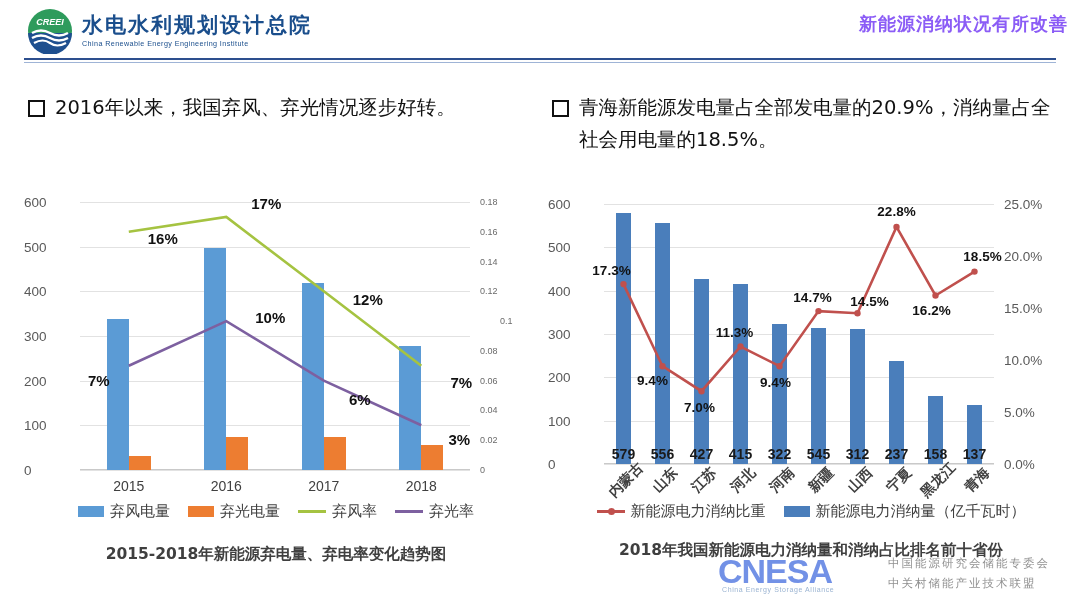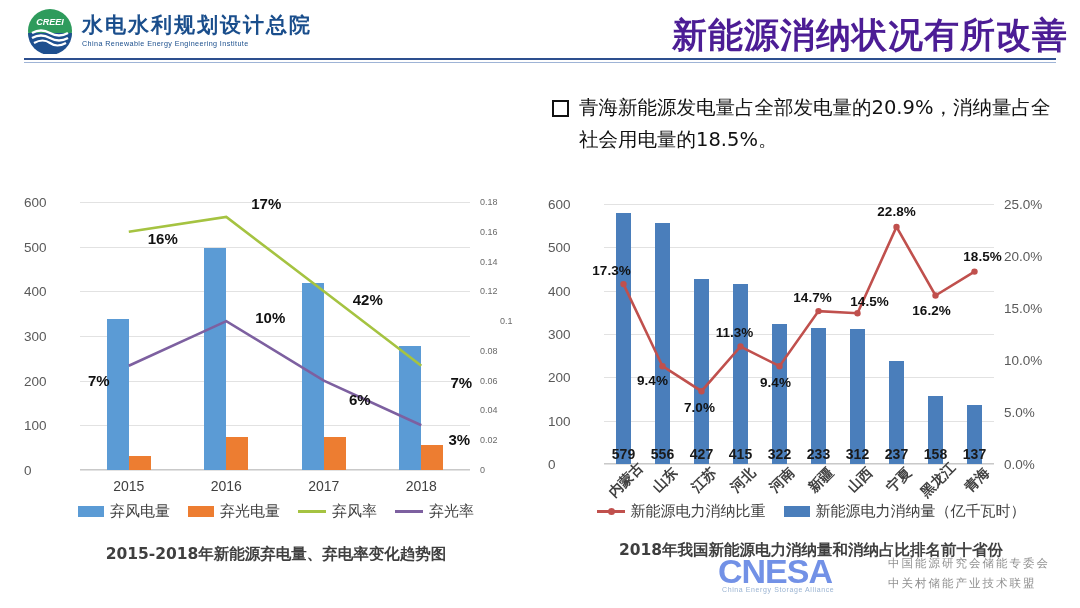--- a/index.html
+++ b/index.html
@@ -8,22 +8,22 @@
     font-family:"Liberation Sans","DejaVu Sans",sans-serif;color:#222;
     position:relative;
   }
   
   .header{position:absolute;left:0;top:0;width:1080px;height:62px;padding-left:12px;}
   .logo-wrap{position:absolute;left:26px;top:8px;display:flex;align-items:center;gap:8px;}
   .logo-mark{width:48px;height:46px;position:relative;}
   .logo-text-cn{font-size:21px;font-weight:bold;color:#1a4e8c;letter-spacing:2px;line-height:1;}
   .logo-text-en{font-size:7.2px;color:#1a4e8c;letter-spacing:.4px;margin-top:4px;white-space:nowrap;}
   .header-title{
-    position:absolute;right:24px;top:12px;font-size:35px;font-weight:bold;
-    color:#4c1d95;letter-spacing:1px;font-family:"DejaVu Sans",sans-serif;
+    position:absolute;right:24px;top:12px;font-size:18px;font-weight:bold;
+    color:#8b5cf6;letter-spacing:1px;font-family:"DejaVu Sans",sans-serif;
   }
   .header-rule{position:absolute;left:24px;top:58px;width:1032px;height:2px;background:#2d4f8e;}
   .header-rule.thin{top:62px;height:1px;background:#9fb4d6;}
 
   
   .bullets{position:absolute;top:92px;left:0;width:1080px;height:86px;}
   .bullet{position:absolute;display:flex;gap:10px;align-items:flex-start;}
   .bullet.left{left:28px;width:500px;}
   .bullet.right{left:552px;width:510px;}
   .bullet-mark{
@@ -124,20 +124,24 @@
       <div class="logo-text-cn">水电水利规划设计总院</div>
       <div class="logo-text-en">China Renewable Energy Engineering Institute</div>
     </div>
   </div>
   <div class="header-title">新能源消纳状况有所改善</div>
   <div class="header-rule"></div>
   <div class="header-rule thin"></div>
 </div>
 
 <div class="bullets">
+  <div class="bullet left">
+    <div class="bullet-mark"></div>
+    <div class="bullet-text">2016年以来，我国弃风、弃光情况逐步好转。</div>
+  </div>
   <div class="bullet right">
     <div class="bullet-mark"></div>
     <div class="bullet-text">青海新能源发电量占全部发电量的20.9%，消纳量占全社会用电量的18.5%。</div>
   </div>
 </div>
 
 <div class="chart-card chart-left">
   <div class="plot" id="plotL">
       <div class="gridline" style="top: 268px;"></div>
       <div class="ytick" style="top: 268px; right: 400px; width: 46px;">0</div>
@@ -171,21 +175,21 @@
       <div class="bar blue" style="background: rgb(237, 125, 49); width: 22px; height: 13.8467px; left: 48.75px;"></div>
       <div class="bar blue" style="background: rgb(237, 125, 49); width: 22px; height: 33.0533px; left: 146.25px;"></div>
       <div class="bar blue" style="background: rgb(237, 125, 49); width: 22px; height: 32.6067px; left: 243.75px;"></div>
       <div class="bar blue" style="background: rgb(237, 125, 49); width: 22px; height: 24.5667px; left: 341.25px;"></div>
       <svg class="overlay" width="390" height="268">
         <polyline points="48.8,29.8 146.3,14.9 243.8,89.3 341.3,163.8" fill="none" stroke="#a5c341" stroke-width="2.6"></polyline>
         <polyline points="48.8,163.8 146.3,119.1 243.8,178.7 341.3,223.3" fill="none" stroke="#7d60a0" stroke-width="2.6"></polyline>
       </svg>
       <div class="dlabel" style="left: 82.75px; top: 35.7778px;">16%</div>
       <div class="dlabel" style="left: 186.25px; top: 0.888889px;">17%</div>
-      <div class="dlabel" style="left: 287.75px; top: 97.3333px;">42%</div>
+      <div class="dlabel" style="left: 287.75px; top: 97.3333px;">12%</div>
       <div class="dlabel" style="left: 381.25px; top: 179.778px;">7%</div>
       <div class="dlabel" style="left: 18.75px; top: 177.778px;">7%</div>
       <div class="dlabel" style="left: 190.25px; top: 115.111px;">10%</div>
       <div class="dlabel" style="left: 279.75px; top: 196.667px;">6%</div>
       <div class="dlabel" style="left: 379.25px; top: 237.333px;">3%</div>
       <div class="xlabel" style="left: 48.75px; top: 276px;">2015</div>
       <div class="xlabel" style="left: 146.25px; top: 276px;">2016</div>
       <div class="xlabel" style="left: 243.75px; top: 276px;">2017</div>
       <div class="xlabel" style="left: 341.25px; top: 276px;">2018</div>
     </div>
@@ -237,21 +241,21 @@
       <div class="dlabel bar-val" style="left: 19.5px; top: 250px;">579</div>
       <div class="bar steel" style="background: rgb(74, 126, 187); width: 15px; height: 240.933px; left: 51px;"></div>
       <div class="dlabel bar-val" style="left: 58.5px; top: 250px;">556</div>
       <div class="bar steel" style="background: rgb(74, 126, 187); width: 15px; height: 185.033px; left: 90px;"></div>
       <div class="dlabel bar-val" style="left: 97.5px; top: 250px;">427</div>
       <div class="bar steel" style="background: rgb(74, 126, 187); width: 15px; height: 179.833px; left: 129px;"></div>
       <div class="dlabel bar-val" style="left: 136.5px; top: 250px;">415</div>
       <div class="bar steel" style="background: rgb(74, 126, 187); width: 15px; height: 139.533px; left: 168px;"></div>
       <div class="dlabel bar-val" style="left: 175.5px; top: 250px;">322</div>
       <div class="bar steel" style="background: rgb(74, 126, 187); width: 15px; height: 136.5px; left: 207px;"></div>
-      <div class="dlabel bar-val" style="left: 214.5px; top: 250px;">233</div>
+      <div class="dlabel bar-val" style="left: 214.5px; top: 250px;">545</div>
       <div class="bar steel" style="background: rgb(74, 126, 187); width: 15px; height: 135.2px; left: 246px;"></div>
       <div class="dlabel bar-val" style="left: 253.5px; top: 250px;">312</div>
       <div class="bar steel" style="background: rgb(74, 126, 187); width: 15px; height: 102.7px; left: 285px;"></div>
       <div class="dlabel bar-val" style="left: 292.5px; top: 250px;">237</div>
       <div class="bar steel" style="background: rgb(74, 126, 187); width: 15px; height: 68.4667px; left: 324px;"></div>
       <div class="dlabel bar-val" style="left: 331.5px; top: 250px;">158</div>
       <div class="bar steel" style="background: rgb(74, 126, 187); width: 15px; height: 59.3667px; left: 363px;"></div>
       <div class="dlabel bar-val" style="left: 370.5px; top: 250px;">137</div>
       <svg class="overlay" width="390" height="260">
         <polyline points="19.5,80.1 58.5,162.2 97.5,187.2 136.5,142.5 175.5,162.2 214.5,107.1 253.5,109.2 292.5,22.9 331.5,91.5 370.5,67.6" fill="none" stroke="#c0504d" stroke-width="2.6"></polyline>

